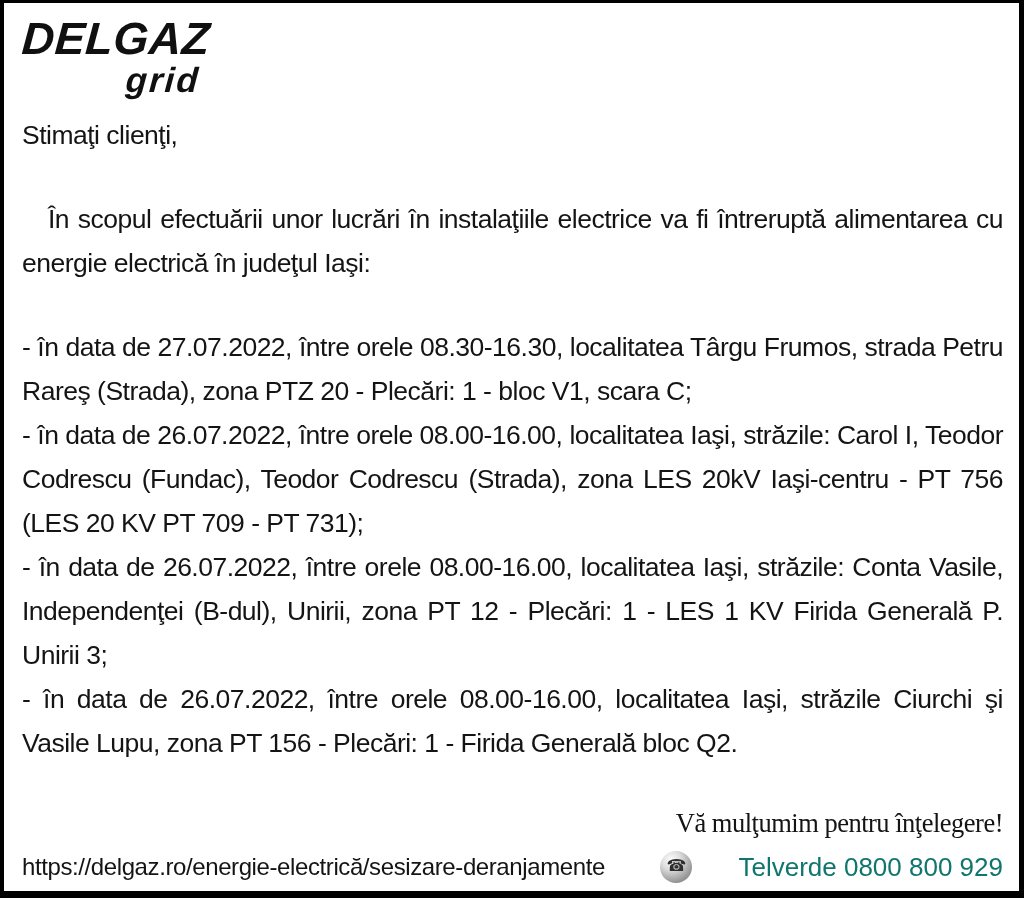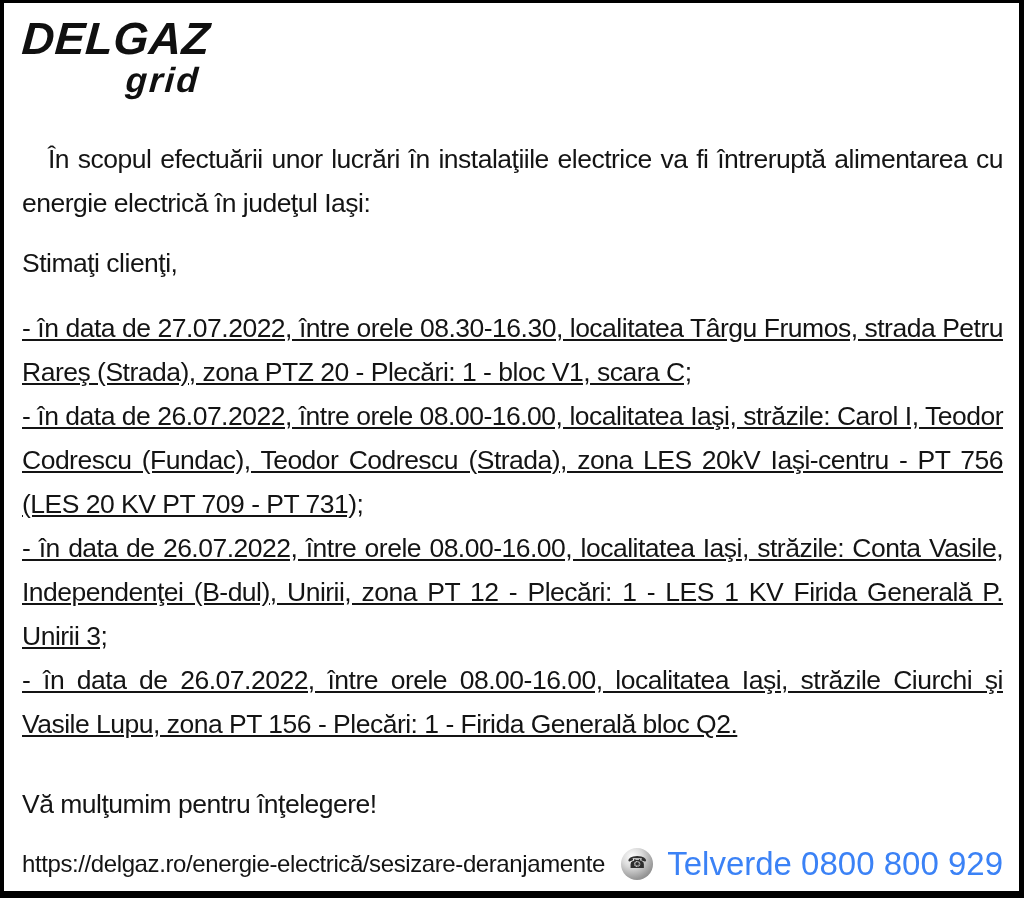--- a/index.html
+++ b/index.html
@@ -47,22 +47,22 @@
   
   .body-text {
     font-size: 26.5px;
     line-height: 44px;
     letter-spacing: -0.5px;
     text-align: justify;
     color: #141414;
   }
   .greeting { margin-top: 16px; text-align: left; }
   .intro    { margin-top: 40px; text-indent: 26px; }
-  .outages  { margin-top: 21px; text-decoration: underline; }
-  .closing  { margin-top: 36px; text-align: left; }
+  .outages  { margin-top: 40px; }
+  .closing  { margin-top: 36px; text-align: right; font-family: Liberation Serif, serif; }
 
   
   .notice-footer {
     position: absolute;
     left: 18px;
     right: 16px;
     bottom: 8px;
     display: flex;
     align-items: center;
     justify-content: flex-end;
@@ -86,39 +86,39 @@
     flex: 0 0 auto;
   }
   .phone-glyph {
     font-family: "DejaVu Sans", sans-serif;
     font-size: 16px;
     line-height: 1;
     color: #2e2e2e;
     transform: translateY(-1px);
   }
   .telverde {
-    margin-left: 14px;
-    font-size: 33px;
+    margin-left: 46px;
+    font-size: 26px;
     letter-spacing: 0;
-    color: #3b82f6;
+    color: #0f766e;
   }
 </style>
 </head>
 <body>
 
 <div class="page">
 
   <header class="brand">
     <div class="brand-main">DELGAZ</div>
     <div class="brand-sub">grid</div>
   </header>
 
+  <p class="body-text greeting">Stimaţi clienţi,</p>
+
   <p class="body-text intro">În scopul efectuării unor lucrări în instalaţiile electrice va fi întreruptă alimentarea cu energie electrică în judeţul Iaşi:</p>
-
-  <p class="body-text greeting">Stimaţi clienţi,</p>
 
   <section class="outages">
     <p class="body-text">- în data de 27.07.2022, între orele 08.30-16.30, localitatea Târgu Frumos, strada Petru Rareş (Strada), zona PTZ 20 - Plecări: 1 - bloc V1, scara C;</p>
     <p class="body-text">- în data de 26.07.2022, între orele 08.00-16.00, localitatea Iaşi, străzile: Carol I, Teodor Codrescu (Fundac), Teodor Codrescu (Strada), zona LES 20kV Iaşi-centru - PT 756 (LES 20 KV PT 709 - PT 731);</p>
     <p class="body-text">- în data de 26.07.2022, între orele 08.00-16.00, localitatea Iaşi, străzile: Conta Vasile, Independenţei (B-dul), Unirii, zona PT 12 - Plecări: 1 - LES 1 KV Firida Generală P. Unirii 3;</p>
     <p class="body-text">- în data de 26.07.2022, între orele 08.00-16.00, localitatea Iaşi, străzile Ciurchi şi Vasile Lupu, zona PT 156 - Plecări: 1 - Firida Generală bloc Q2.</p>
   </section>
 
   <p class="body-text closing">Vă mulţumim pentru înţelegere!</p>
 

